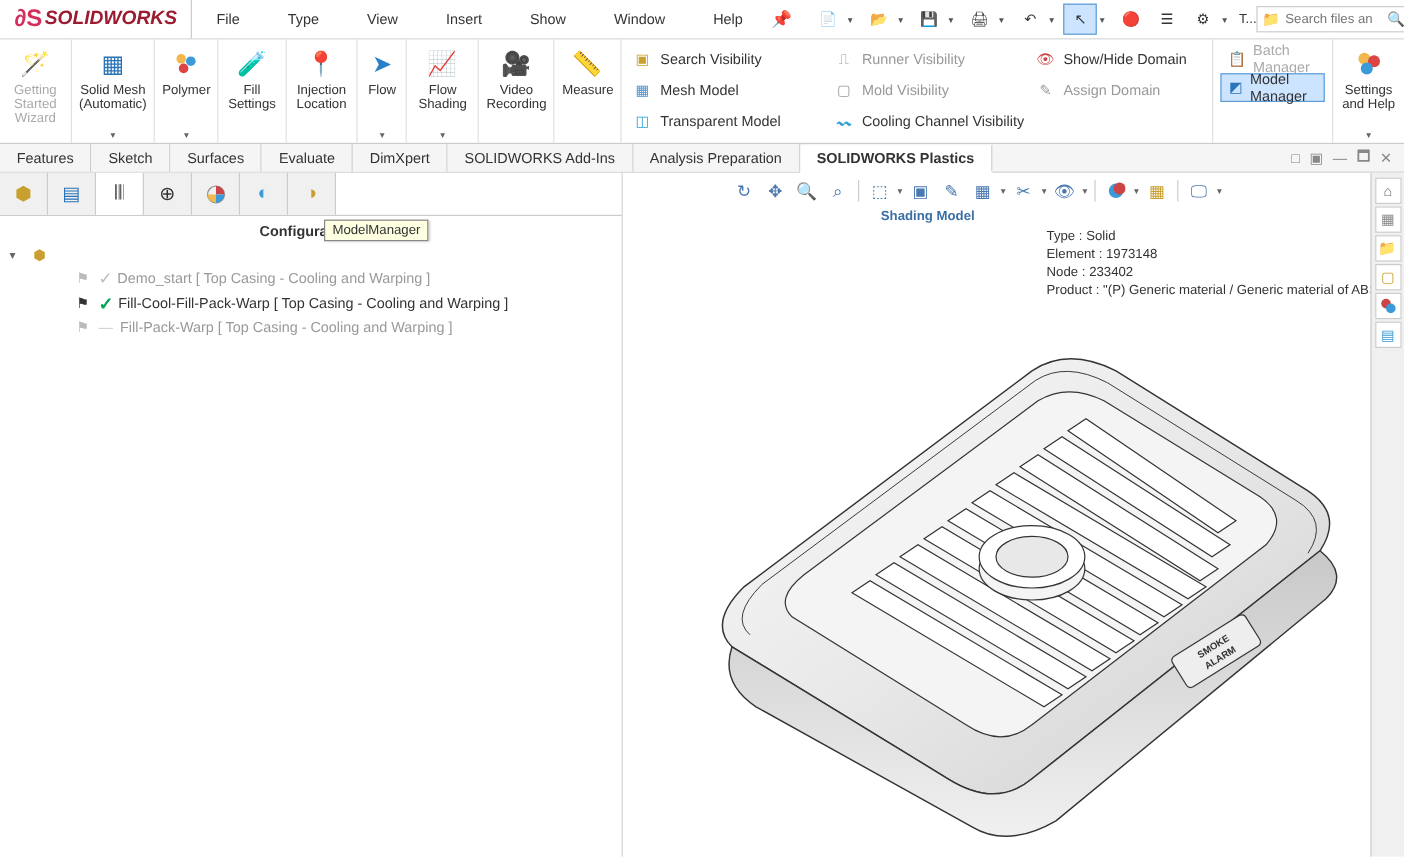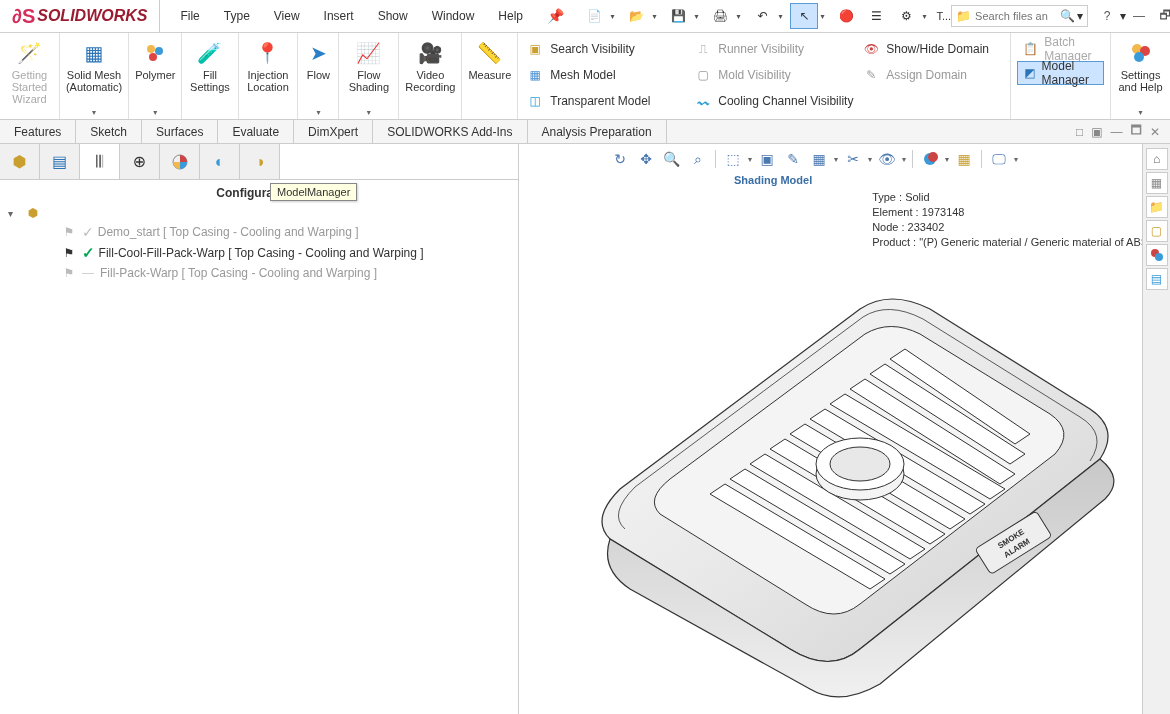--- a/index.html
+++ b/index.html
@@ -2,21 +2,21 @@
 <html><head>
 <meta charset="utf-8">
 <style>
 * { margin:0; padding:0; box-sizing:border-box; font-family:"Segoe UI",Arial,sans-serif; }
 body { width:1170px; height:714px; background:#fff; overflow:hidden; font-size:12px; color:#333; }
 
 
 .title-bar { height:33px; display:flex; align-items:center; background:#fff; border-bottom:1px solid #d0d0d0; }
 .logo { display:flex; align-items:center; padding:0 12px; font-weight:bold; font-style:italic; color:#9b1b30; font-size:16px; border-right:1px solid #ccc; height:100%; }
 .logo-ds { color:#d42e5b; font-size:20px; font-weight:bold; font-style:normal; margin-right:2px; }
-.menu-bar { display:flex; gap:0; margin-left:8px; }
+.menu-bar { display:flex; gap:16px; margin-left:8px; }
 .menu-item { padding:6px 12px; cursor:pointer; }
 .pin-icon { margin-left:8px; color:#3a80c2; font-size:14px; padding:4px; }
 .qat { display:flex; align-items:center; margin-left:12px; gap:2px; }
 .qat-btn { width:28px; height:26px; display:flex; align-items:center; justify-content:center; cursor:pointer; }
 .qat-btn.sel { background:#cce4ff; border:1px solid #5b9bd5; }
 .qat .drop { width:10px; font-size:8px; color:#555; }
 .search-box { margin-left:auto; display:flex; align-items:center; background:#fff; border:1px solid #ccc; height:22px; padding:0 4px; }
 .search-box input { border:none; outline:none; width:85px; font-size:11px; color:#888; }
 .win-controls { display:flex; gap:0; margin-left:6px; }
 .win-btn { width:26px; height:26px; display:flex; align-items:center; justify-content:center; cursor:pointer; color:#555; }
@@ -244,20 +244,21 @@
 </div>
 
 <div class="tabs">
   <div class="tab">Features</div>
   <div class="tab">Sketch</div>
   <div class="tab">Surfaces</div>
   <div class="tab">Evaluate</div>
   <div class="tab">DimXpert</div>
   <div class="tab">SOLIDWORKS Add-Ins</div>
   <div class="tab">Analysis Preparation</div>
+  <div class="tab active">SOLIDWORKS Plastics</div>
   <div class="spacer"></div>
   <div class="doc-btns">
     <span>□</span>
     <span>▣</span>
     <span>—</span>
     <span>🗖</span>
     <span>✕</span>
   </div>
 </div>
 

